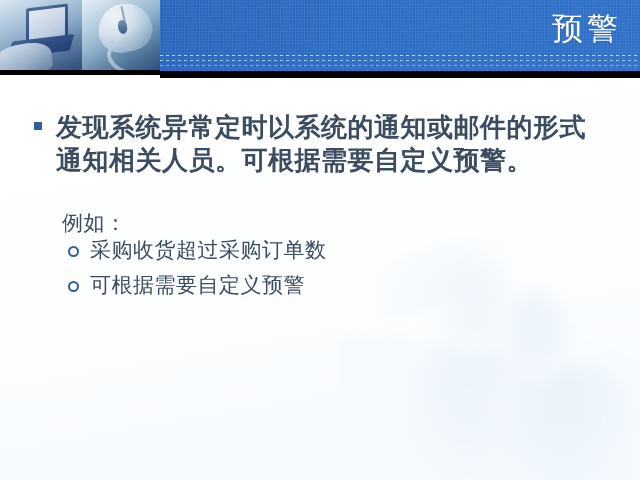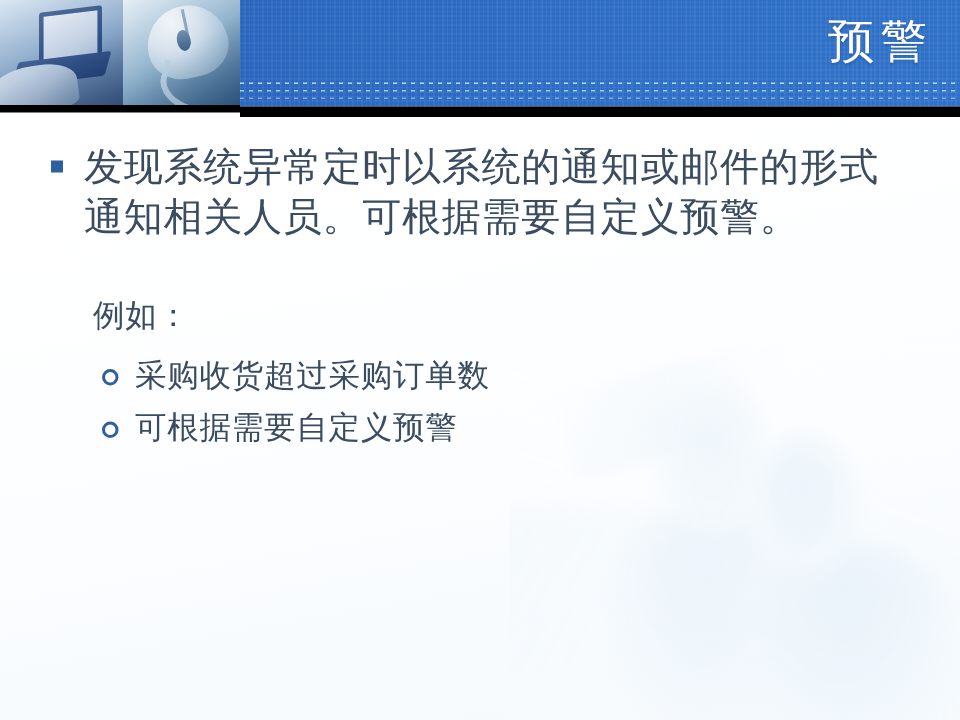--- a/index.html
+++ b/index.html
@@ -214,43 +214,44 @@
 
   
   .content {
     position: absolute;
     left: 0; top: 78px;
     width: 640px; height: 402px;
   }
 
   .level1 {
     position: absolute;
-    left: 34px; top: 18px;
+    left: 34px; top: 33px;
     width: 572px;
     display: flex;
     align-items: flex-start;
+    font-weight: bold;
   }
   .bullet-square {
     flex: 0 0 auto;
     width: 8px; height: 8px;
     background: #2f5f9e;
     margin: 11px 14px 0 0;
   }
   .level1-text {
     font-family: "DejaVu Serif", "Liberation Serif", serif;
     font-size: 26px;
     line-height: 33px;
     color: #3b4c60;
     letter-spacing: 0.5px;
   }
 
   .level2 {
     position: absolute;
-    left: 62px; top: 121px;
-    font-family: Liberation Mono, monospace;
+    left: 62px; top: 131px;
+    font-family: Liberation Sans, sans-serif;
     font-size: 21px;
     line-height: 27px;
     color: #3b4c60;
     letter-spacing: 0.5px;
   }
 
   .level3-list {
     position: absolute;
     left: 68px; top: 158px;
     width: 520px;

